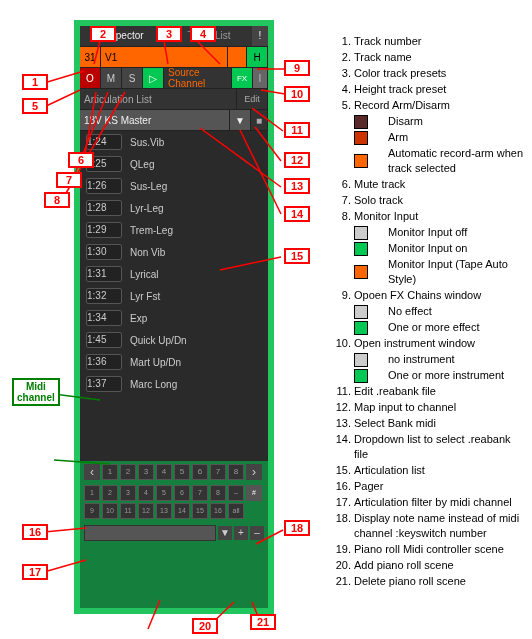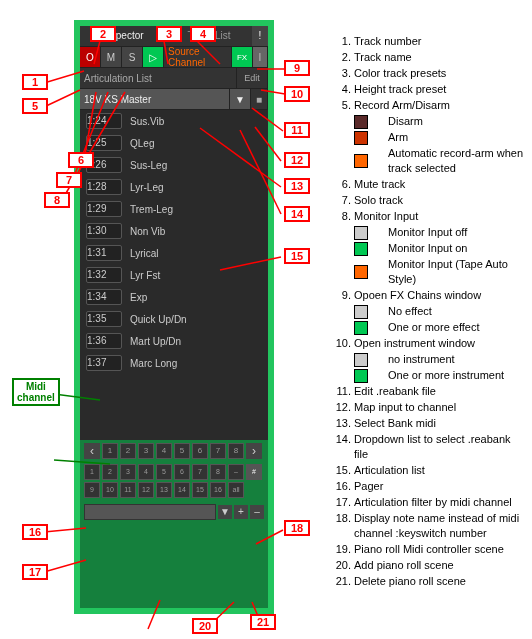--- a/index.html
+++ b/index.html
@@ -115,20 +115,26 @@
 channel</div>
 
 <div class="panel">
 
   <div class="toprow">
     <div class="tab active">Inspector</div>
     <div class="tab">Track List</div>
     <div class="tab excl">!</div>
   </div>
 
+  <div class="row hdr">
+    <div class="cell c-num">31</div>
+    <div class="cell c-name">V1</div>
+    <div class="cell" style="width:18px;background:#ff6600"></div>
+    <div class="cell c-h" style="background:#00c853">H</div>
+  </div>
 
   <div class="row">
     <div class="cell rec">O</div>
     <div class="cell mute">M</div>
     <div class="cell solo">S</div>
     <div class="cell mon">▷</div>
     <div class="cell srcch">Source Channel</div>
     <div class="cell fx">FX</div>
     <div class="cell inst">I</div>
   </div>
@@ -175,21 +181,21 @@
         </div>
         <div class="li">
           <div class="ks">1:32</div>
           <div class="artname">Lyr Fst</div>
         </div>
         <div class="li">
           <div class="ks">1:34</div>
           <div class="artname">Exp</div>
         </div>
         <div class="li">
-          <div class="ks">1:35</div>
+          <div class="ks">1:45</div>
           <div class="artname">Quick Up/Dn</div>
         </div>
         <div class="li">
           <div class="ks">1:36</div>
           <div class="artname">Mart Up/Dn</div>
         </div>
         <div class="li">
           <div class="ks">1:37</div>
           <div class="artname">Marc Long</div>
         </div>

